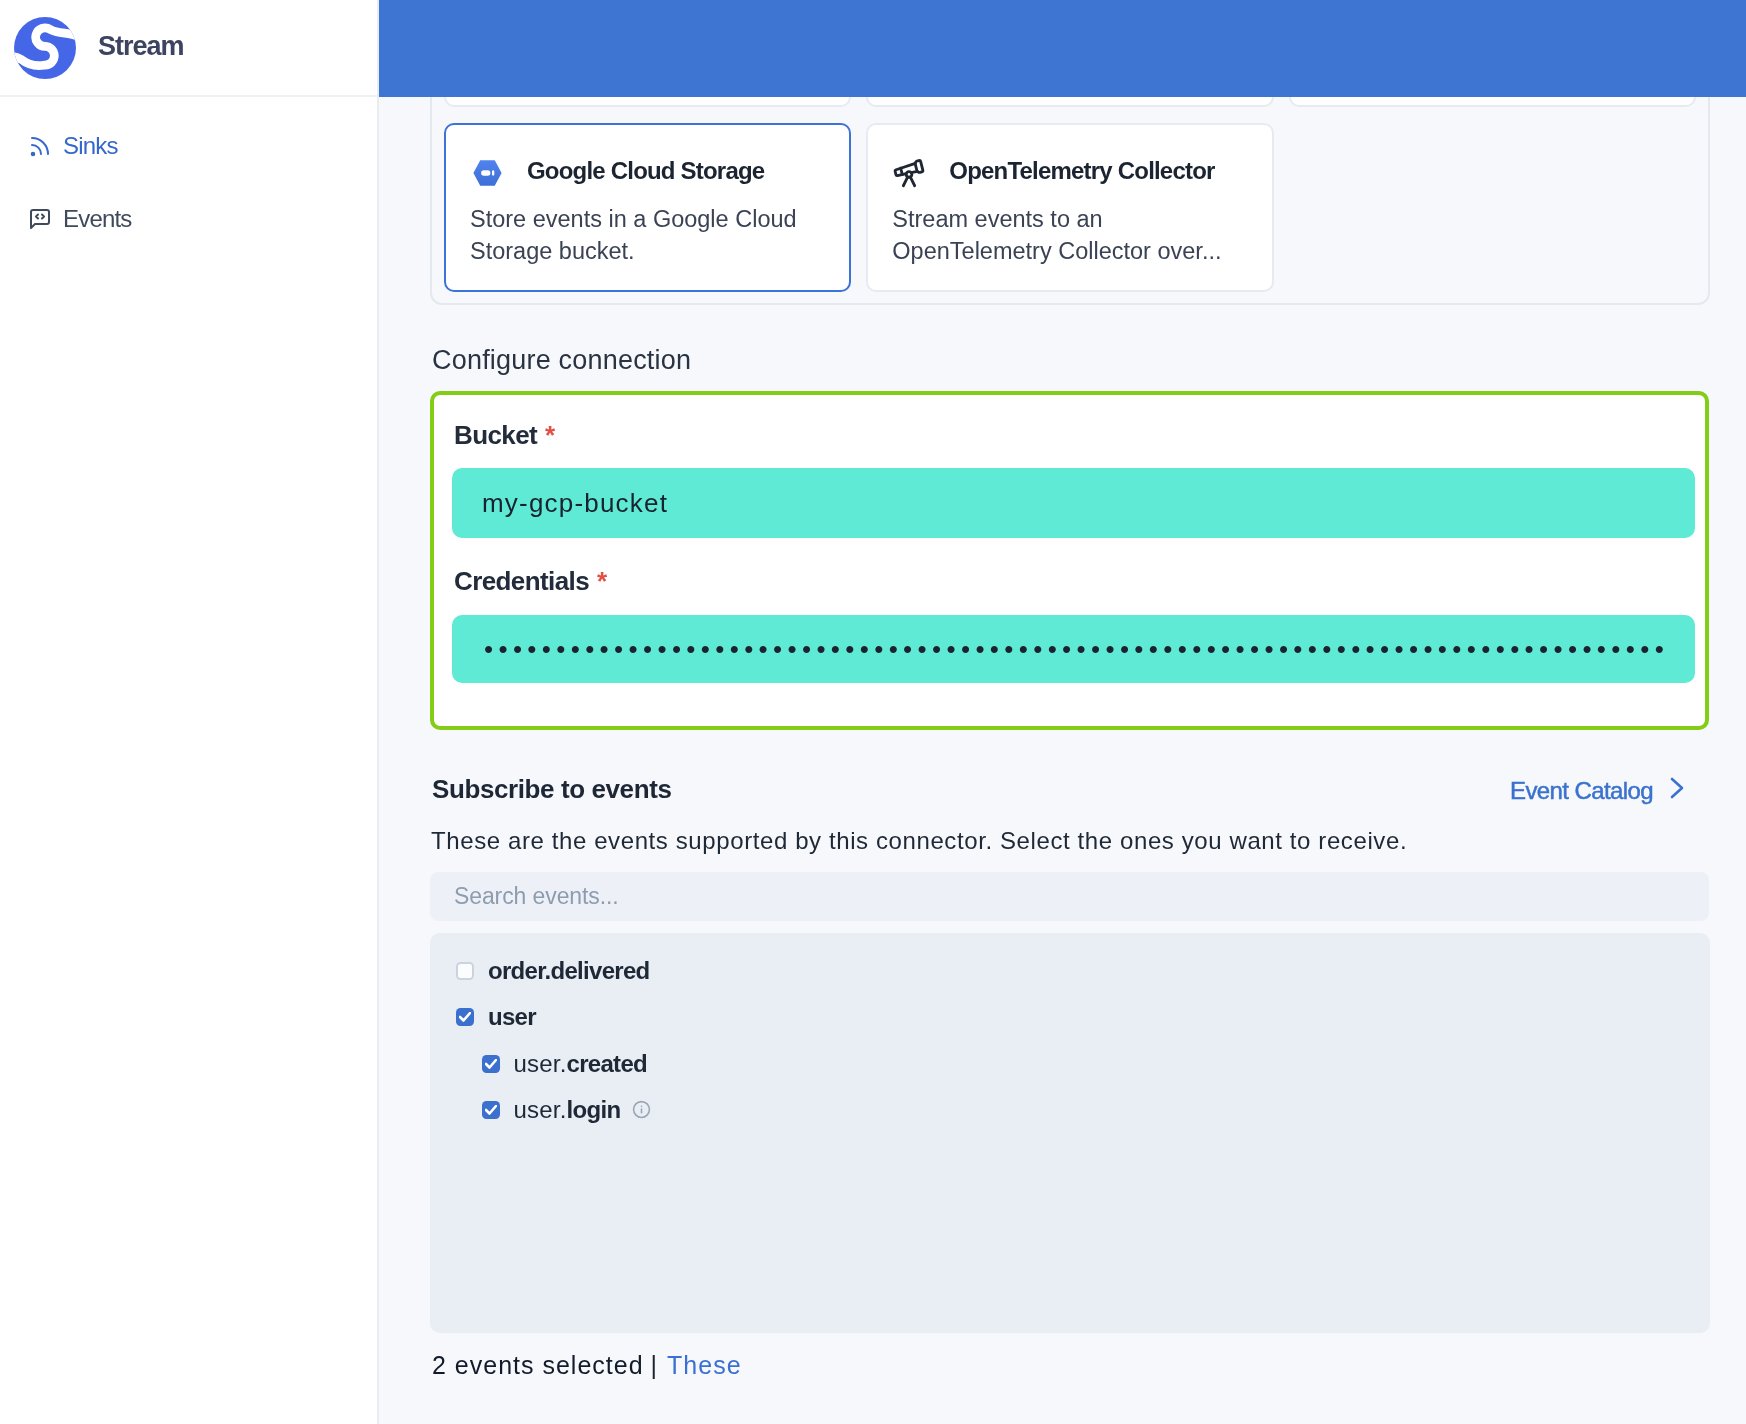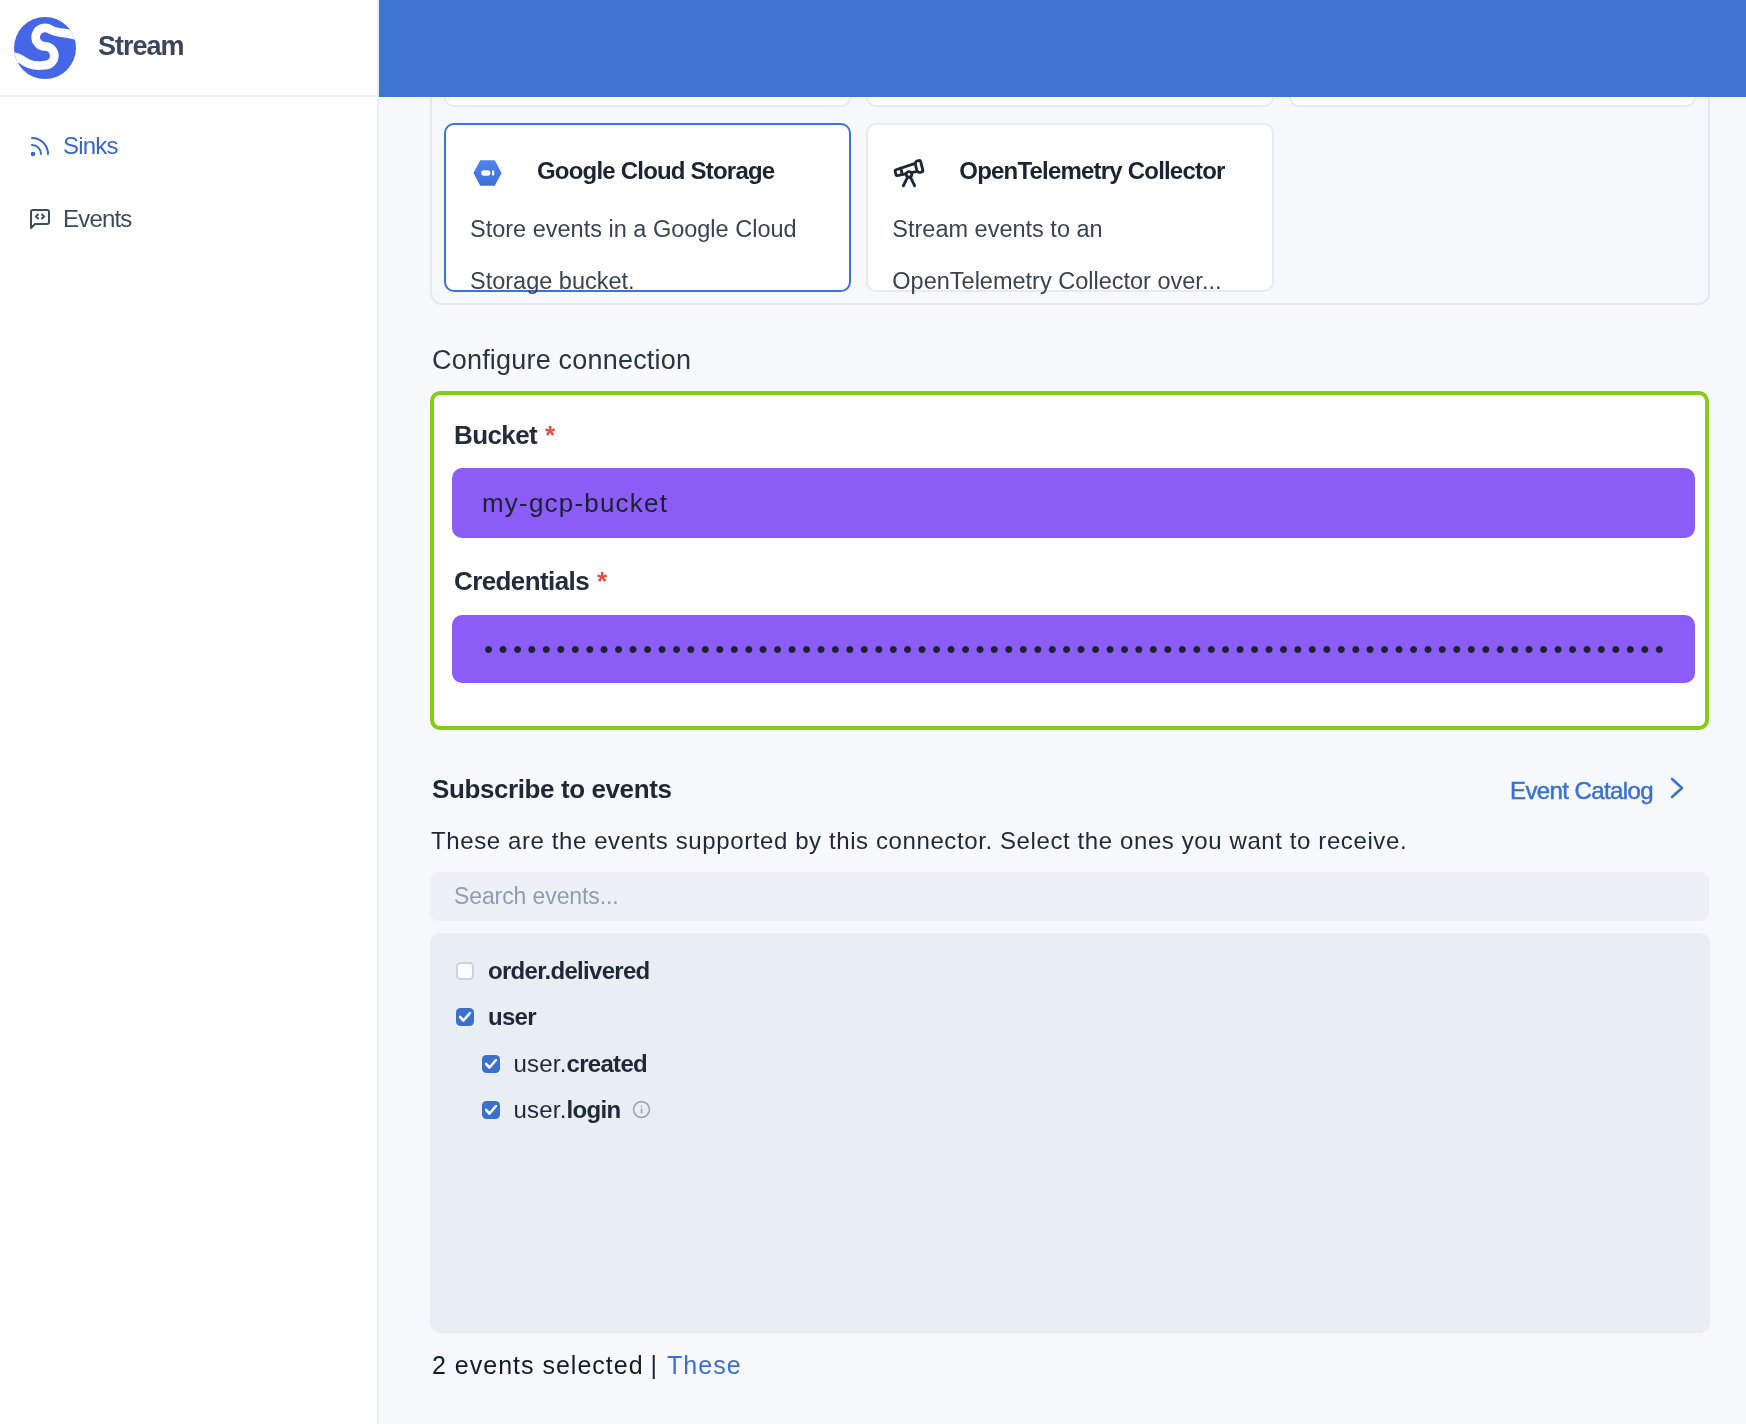--- a/index.html
+++ b/index.html
@@ -21,37 +21,37 @@
 
   
   .main { position:absolute; left:379px; top:0; right:0; height:1424px; background:#f6f8fb; overflow:hidden; }
   .topbar { position:absolute; left:0; top:0; right:0; height:97px; background:#3e74d2; z-index:10; }
 
   
   .connectors-panel { position:absolute; left:51px; top:-76px; width:1280px; height:381px; border:2px solid #e4e9f0; border-radius:12px; padding:12px; }
   .cards-grid { display:grid; grid-template-columns:repeat(3, 1fr); gap:16px 15px; }
   .card { background:#ffffff; border:2px solid #e7ebf1; border-radius:10px; height:169px; padding:31px 24px 0 24px; }
   .card.selected { border-color:#3b73d8; }
-  .card-head { display:flex; align-items:center; gap:33px; }
+  .card-head { display:flex; align-items:center; gap:23px; }
   .card-icon { width:34px; height:34px; display:flex; align-items:center; justify-content:center; flex:0 0 34px; }
   .card-title { font-size:24px; font-weight:700; letter-spacing:-0.8px; color:#1b2430; white-space:nowrap; position:relative; top:-2px; }
-  .card-desc { margin-top:13px; font-size:23.5px; line-height:52px; color:#3a4254; }
+  .card-desc { margin-top:13px; font-size:23.5px; line-height:32px; color:#3a4254; }
 
   .section-title { position:absolute; left:53px; font-size:27px; font-weight:400; letter-spacing:0.2px; color:#2a3342; }
   .config-title { top:345px; }
 
   .config-card { position:absolute; left:51px; top:391px; width:1279px; height:339px; background:#ffffff; border:4px solid #84cc16; border-radius:10px; padding:0 18px; }
   .field-label { position:absolute; left:20px; font-size:26px; font-weight:700; letter-spacing:-0.6px; color:#232c3a; }
   .field-label .req { color:#e25045; margin-left:8px; font-weight:700; }
   .label-bucket { top:416px; }
   .label-credentials { top:562px; }
   .config-card .field-label { top:auto; }
   .config-card .label-bucket { position:absolute; top:25px; }
   .config-card .label-credentials { position:absolute; top:171px; }
-  .text-input { position:absolute; left:18px; width:1243px; background:#8b5cf6; border:none; border-radius:10px; font-family:"Liberation Sans", sans-serif; color:#1a2230; outline:none; }
+  .text-input { position:absolute; left:18px; width:1243px; background:#5eead4; border:none; border-radius:10px; font-family:"Liberation Sans", sans-serif; color:#1a2230; outline:none; }
   .input-bucket { top:73px; height:70px; font-size:26px; letter-spacing:1.2px; padding:0 30px; }
   .input-credentials { top:220px; height:68px; font-size:26px; padding:0 32px; letter-spacing:5.35px; color:#1c2230; }
   .field-help { position:absolute; left:20px; top:294px; font-size:23px; letter-spacing:-0.5px; color:#5c6878; }
 
   .subscribe-title { top:774px; font-weight:700; color:#1d2736; font-size:26px; letter-spacing:-0.4px; }
   .catalog-link { position:absolute; left:1131px; top:777px; display:flex; cursor:pointer; }
   .catalog-link .catalog-label { font-size:24px; font-weight:400; letter-spacing:-0.6px; color:#3b72cf; -webkit-text-stroke:0.5px #3b72cf; }
   .catalog-link svg { margin-left:17px; }
   .subscribe-desc { position:absolute; left:52px; top:827px; font-size:24px; letter-spacing:0.6px; color:#1f2836; }
   .search-input { position:absolute; left:51px; top:872px; width:1279px; height:49px; background:#edf1f7; border:none; border-radius:8px; font-family:"Liberation Sans", sans-serif; font-size:23px; letter-spacing:-0.1px; color:#1d2634; padding:0 24px; outline:none; }

